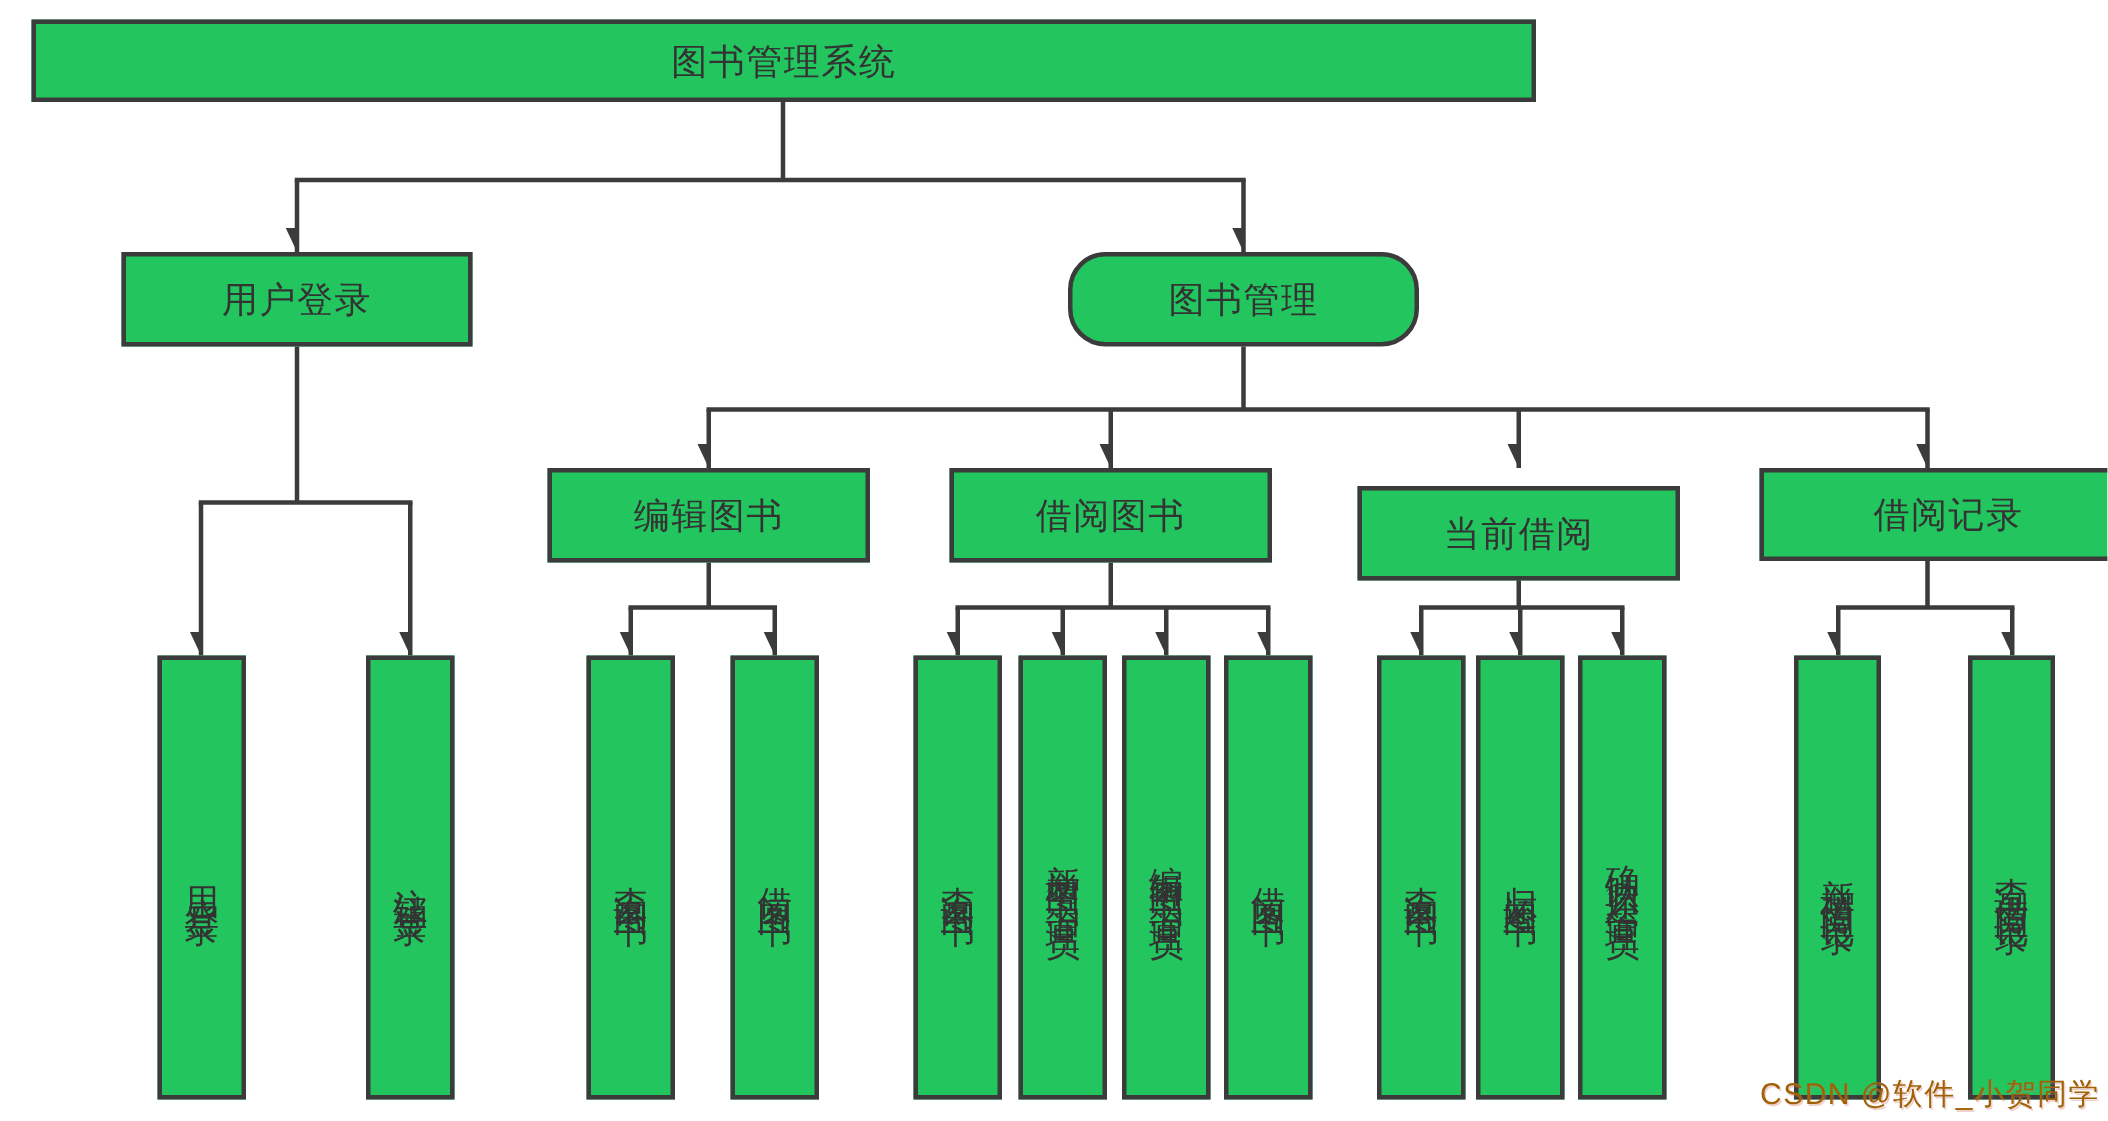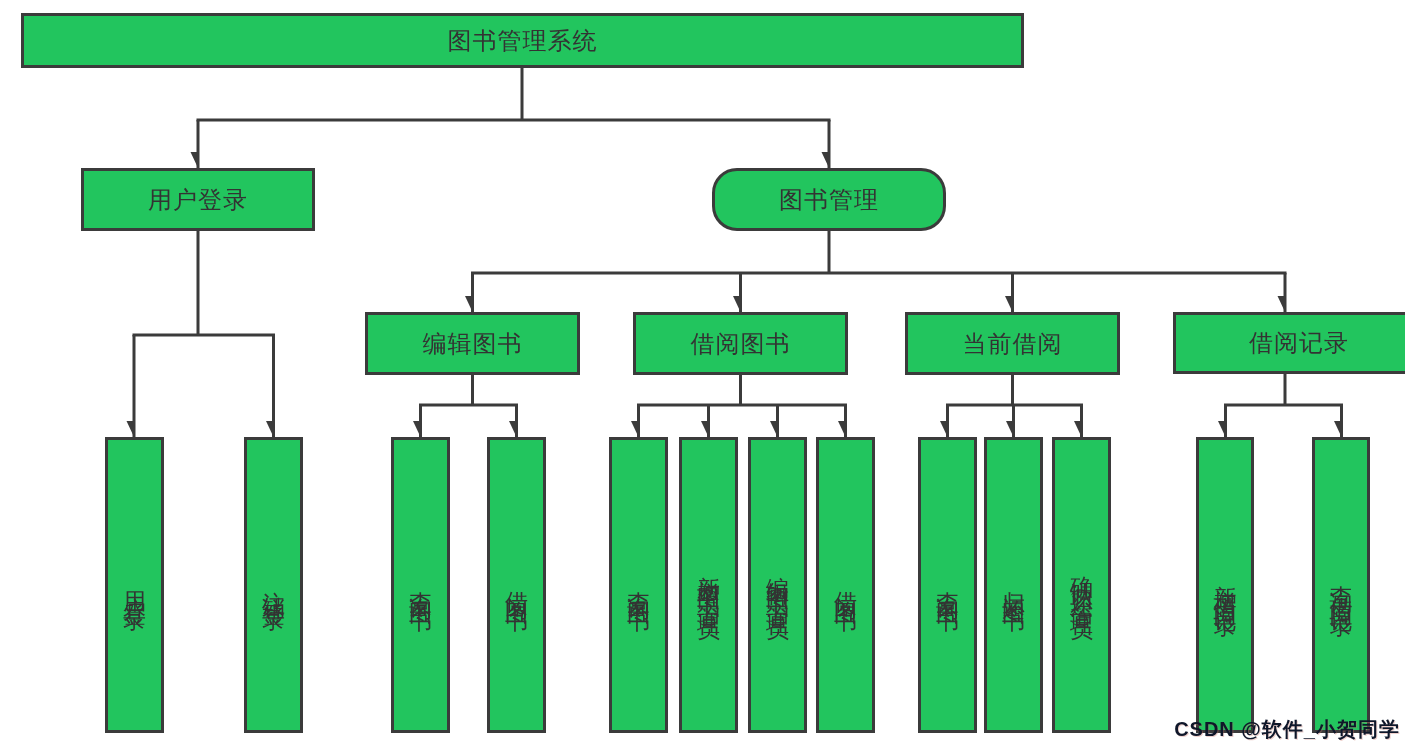--- a/index.html
+++ b/index.html
@@ -46,25 +46,24 @@
     line-height: 1;
     letter-spacing: 6px;
     color: #333333;
   }
   .watermark {
     position: absolute;
     right: 5px;
     bottom: 4px;
     font-size: 20px;
     letter-spacing: 1px;
-    color: #0f172a;
+    color: #a16207;
     text-shadow: 1px 1px 0 rgba(205,120,110,0.35);
     z-index: 3;
     white-space: nowrap;
-    font-weight: bold;
   }
 </style>
 </head>
 <body>
 
 <div class="canvas">
 
   <svg class="wires" viewBox="0 0 1405 747" xmlns="http://www.w3.org/2000/svg">
     <defs>
       <marker id="arrow" markerUnits="userSpaceOnUse" markerWidth="20" markerHeight="18" refX="16" refY="0" orient="auto">
@@ -117,21 +116,21 @@
   <div class="node hlabel" style="left:712px; top:168px; width:234px; height:63px;border-radius:25px;">
     <span>图书管理</span>
   </div>
 
   <div class="node hlabel" style="left:365px; top:312px; width:215px; height:63px;">
     <span>编辑图书</span>
   </div>
   <div class="node hlabel" style="left:633px; top:312px; width:215px; height:63px;">
     <span>借阅图书</span>
   </div>
-  <div class="node hlabel" style="left:905px; top:312px; width:215px; height:63px;">
+  <div class="node hlabel" style="left:905px; top:324px; width:215px; height:63px;">
     <span>当前借阅</span>
   </div>
   <div class="node hlabel" style="left:1173px; top:312px; width:252px; height:62px;">
     <span>借阅记录</span>
   </div>
 
   <div class="node leaf" style="left:105px; top:437px; width:59px; height:296px;">
     <span class="vtext">用户登录</span>
   </div>
   <div class="node leaf" style="left:244px; top:437px; width:59px; height:296px;">

